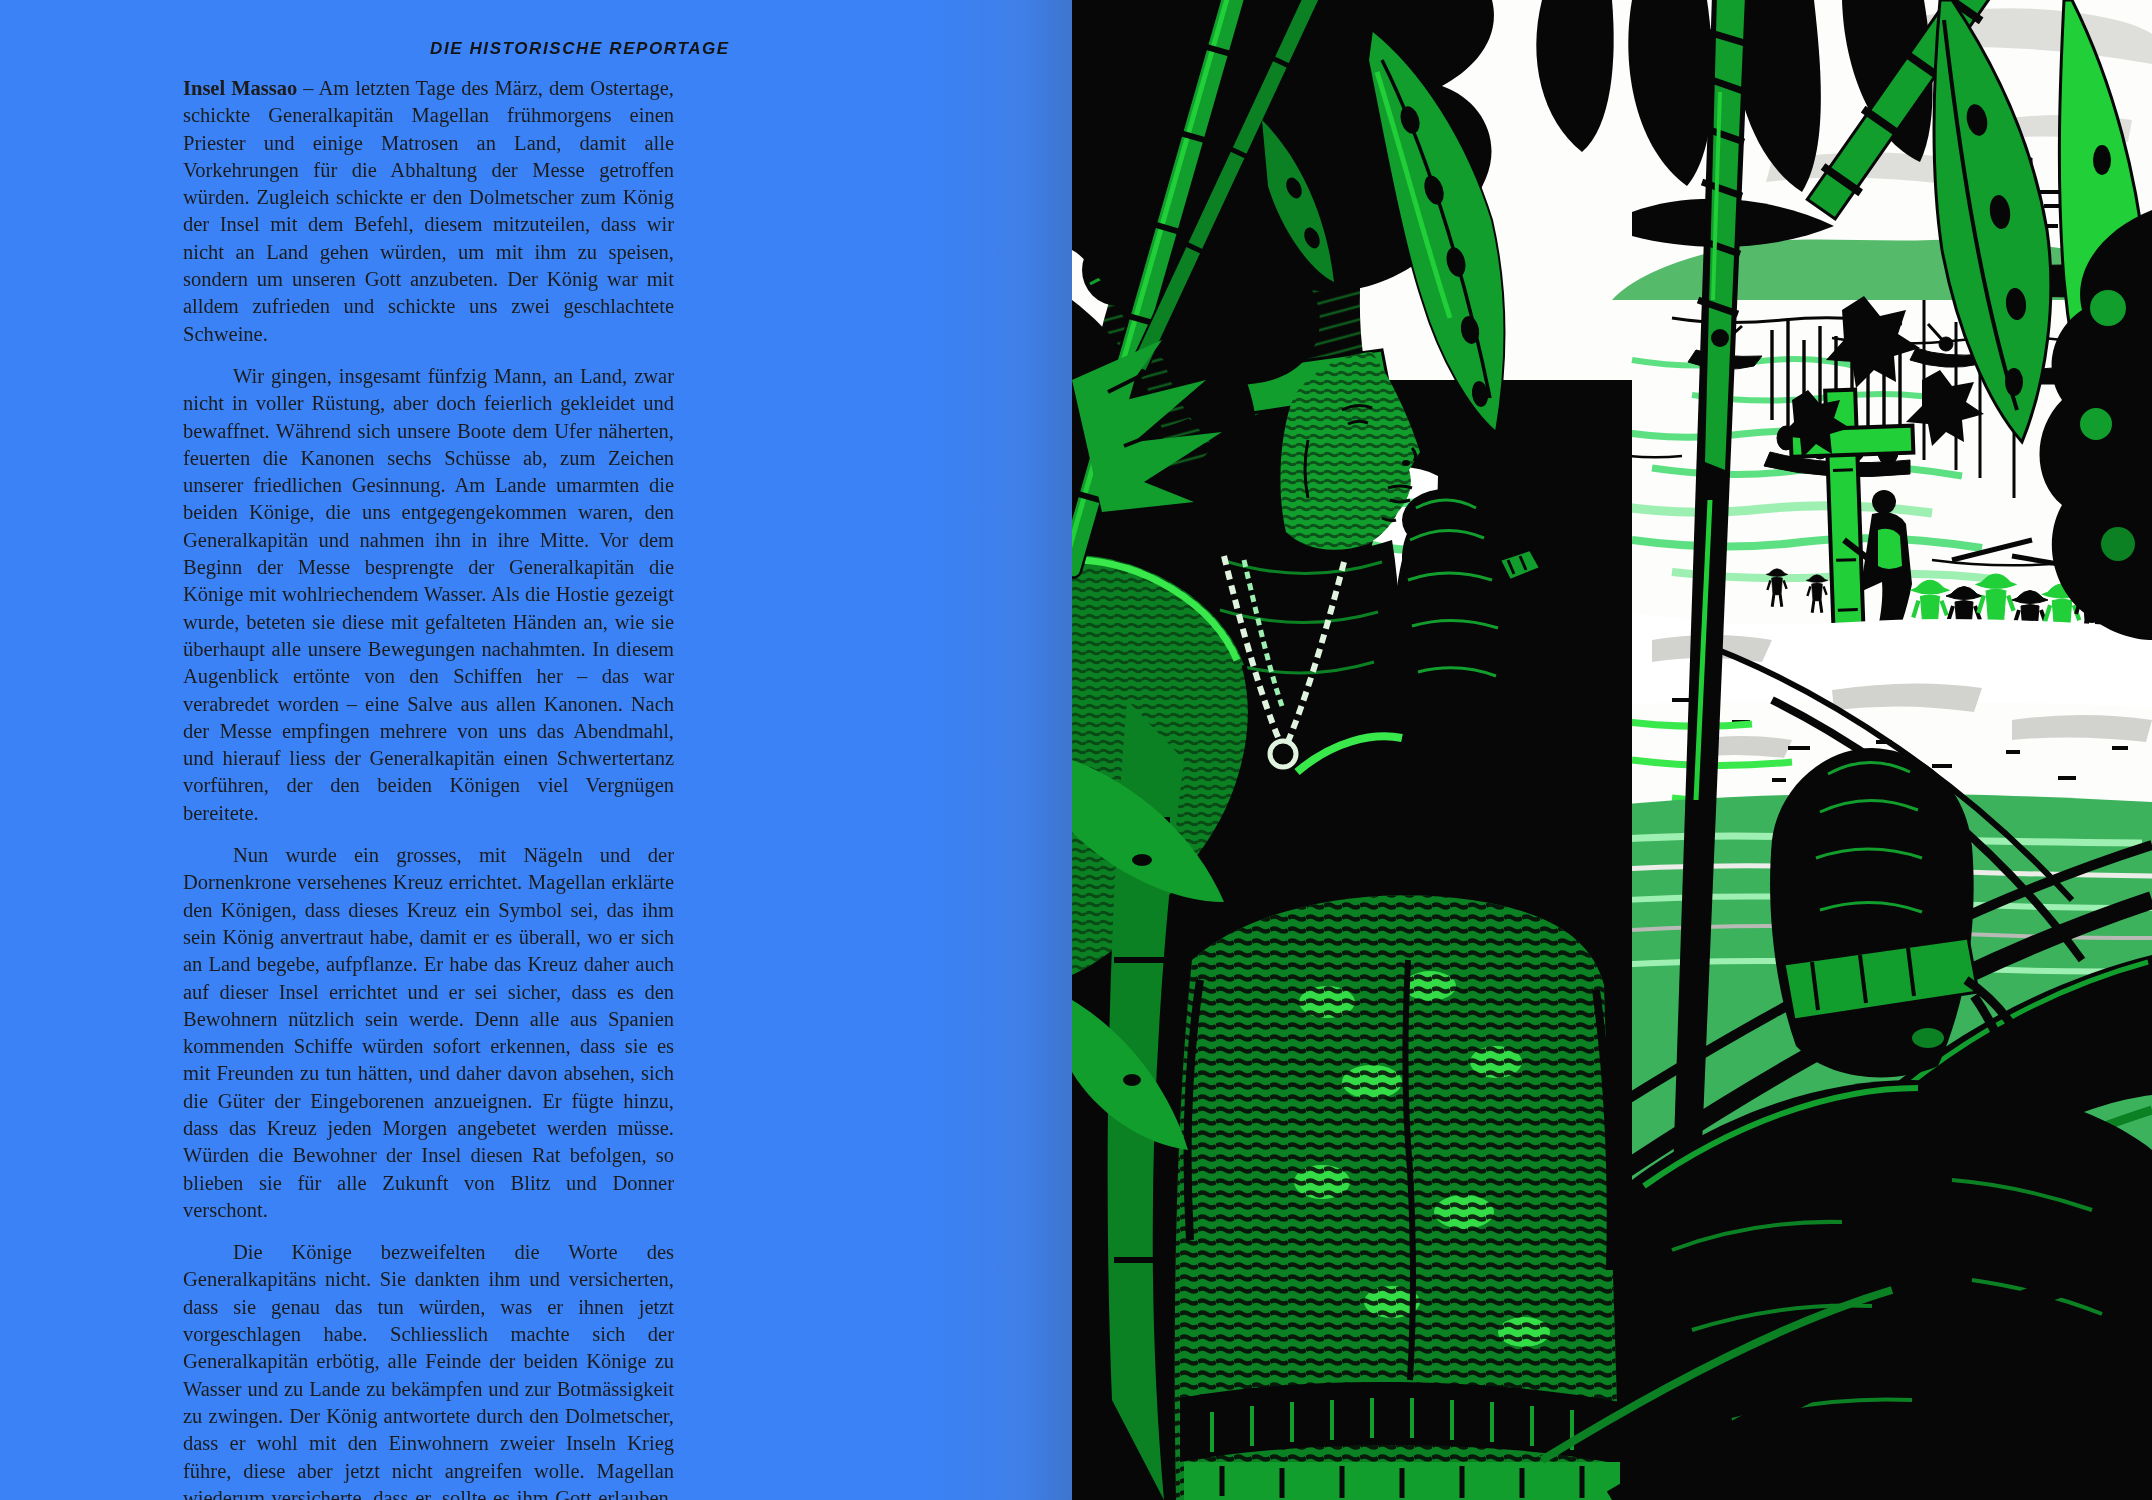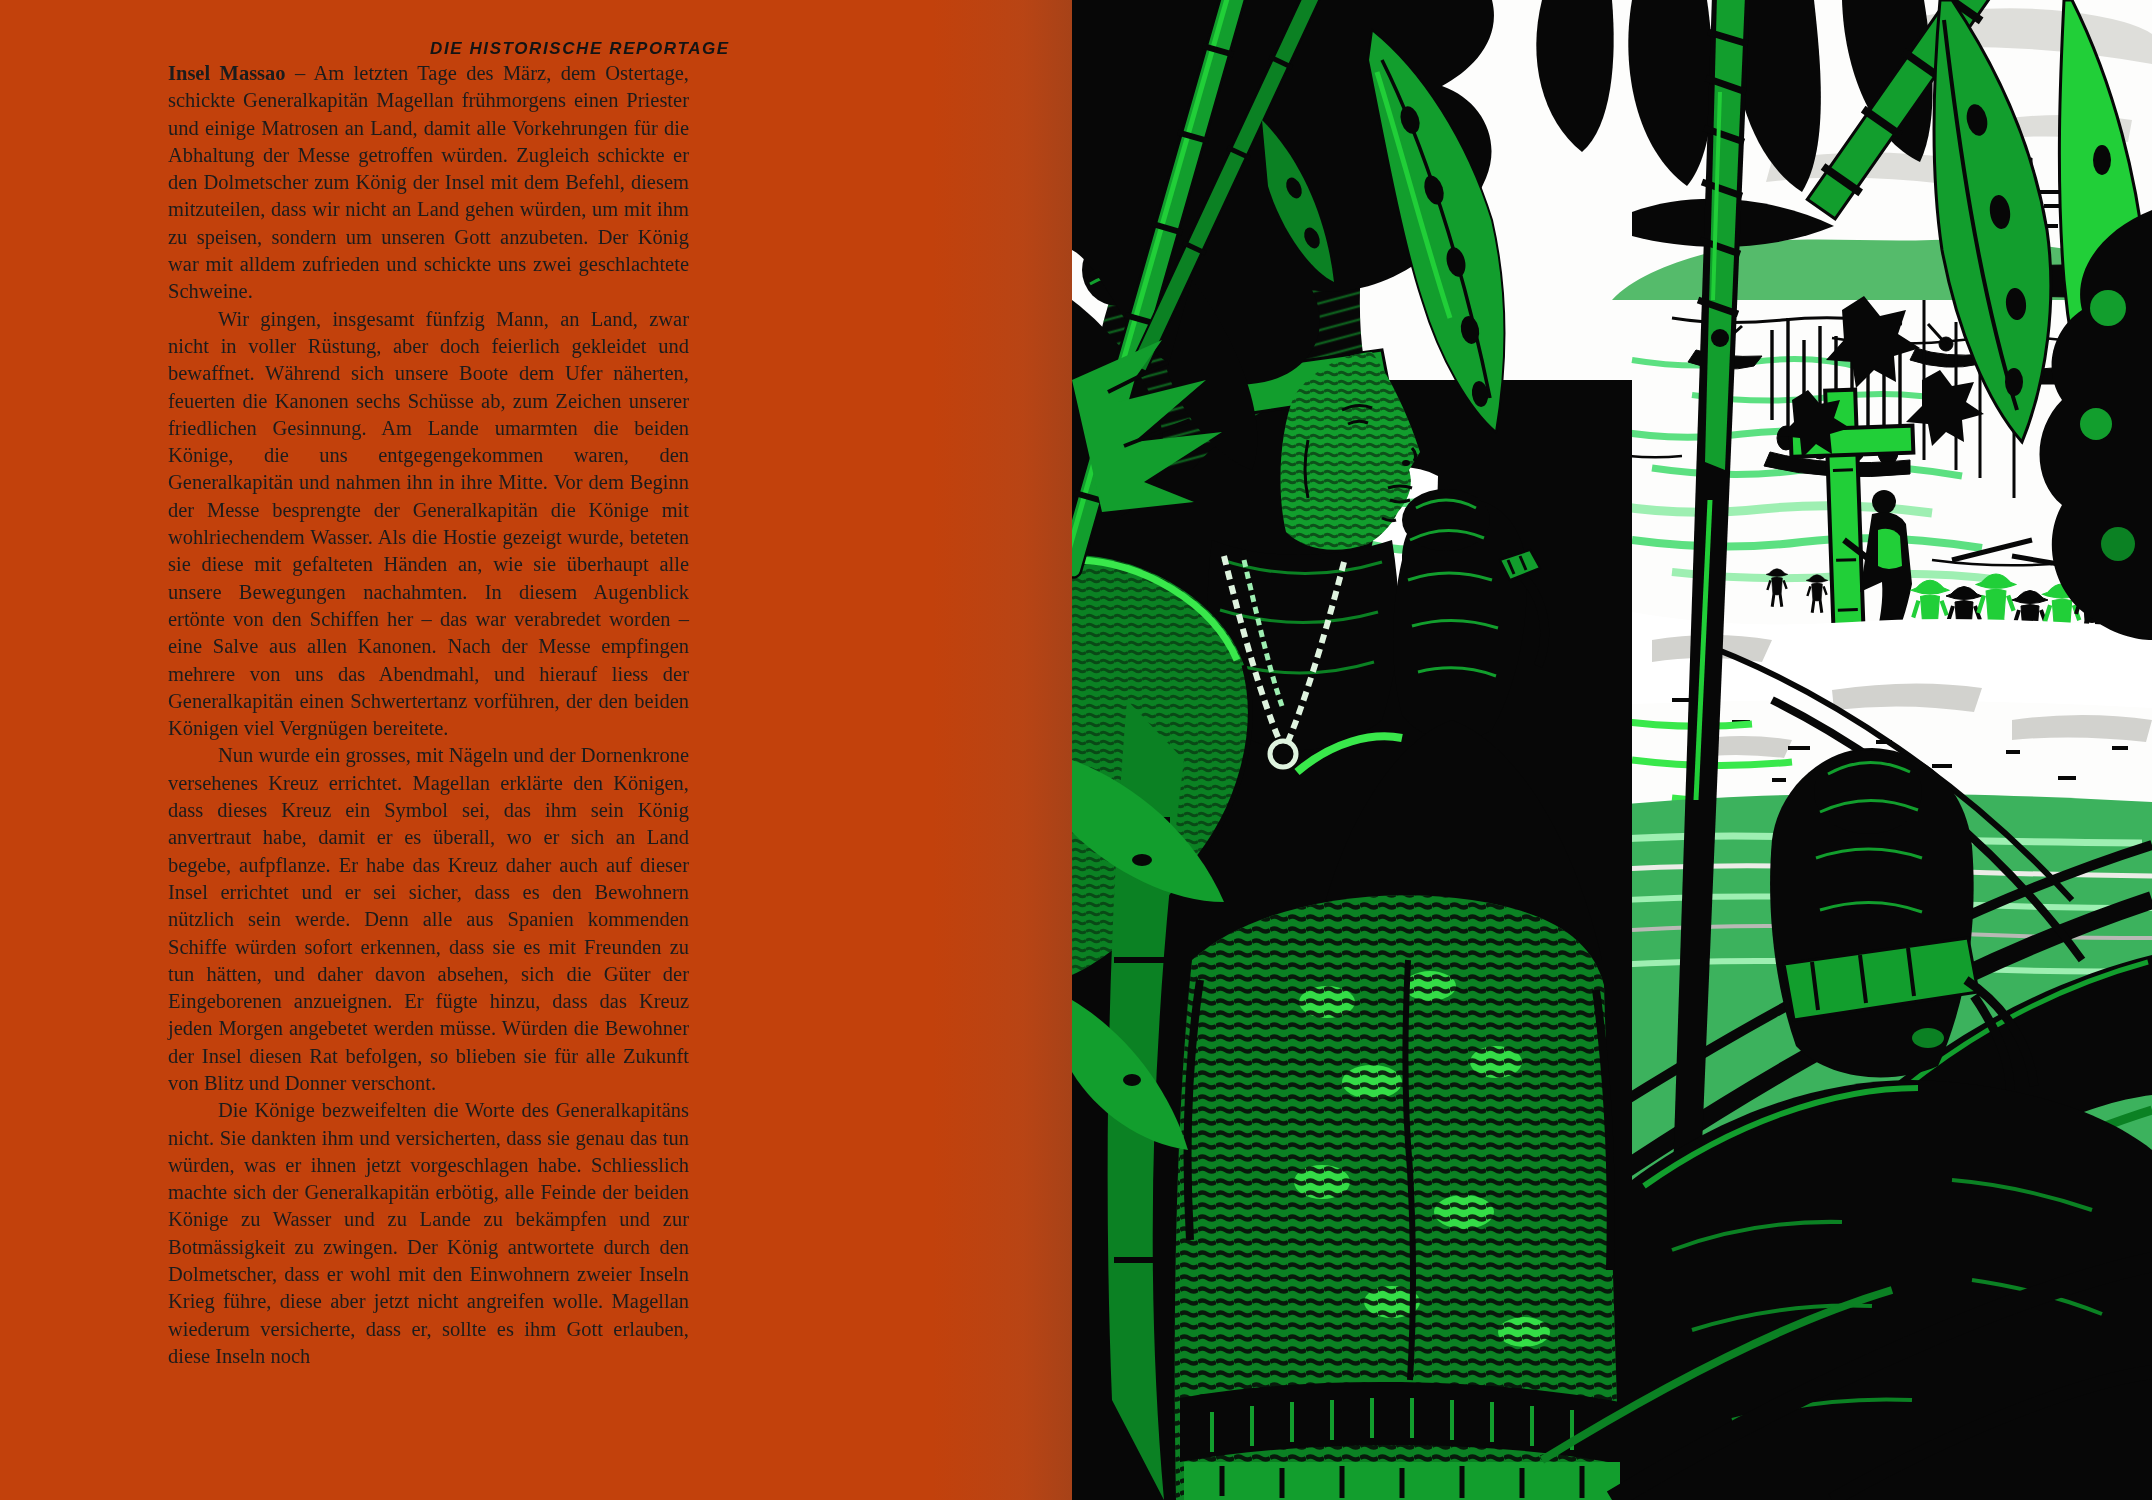--- a/index.html
+++ b/index.html
@@ -5,36 +5,36 @@
   html,body{margin:0;padding:0;background:#e9e9e7;}
   .spread{position:relative;width:2152px;height:1500px;background:#f5f4f2;overflow:hidden;
           font-family:"Liberation Serif",serif;}
   
   .kicker{position:absolute;left:430px;top:39px;
           font-family:"Liberation Sans",sans-serif;font-style:italic;font-weight:700;
           font-size:17px;letter-spacing:1.6px;color:#141414;white-space:nowrap;}
   .article{position:absolute;left:168px;top:60px;width:521px;
            font-size:20.5px;line-height:27.3px;color:#1c1c1c;
            text-align:justify;hyphens:auto;-webkit-hyphens:auto;}
-  .article p{margin:0;text-indent:50px;}
+  .article p{margin:15px;text-indent:50px;}
   .article p.first{text-indent:0;}
   .lead{font-weight:700;}
   .caption{margin-top:32px;margin-left:78px;font-style:italic;font-size:19px;
            text-indent:0;text-align:left;color:#222;}
   .gutter{position:absolute;left:932px;top:0;width:140px;height:1500px;
           background:linear-gradient(to right,rgba(100,100,95,0) 0%,
                      rgba(100,100,95,.10) 65%,rgba(70,70,66,.22) 100%);}
   
   .art{position:absolute;left:1072px;top:0;width:1080px;height:1500px;background:#fdfdfc;}
   .art svg{display:block;width:1080px;height:1500px;}
 </style>
 </head>
 <body>
 
-<div class="spread" style="background: #c2410c;">
+<div class="spread" style="background: #3b82f6;">
 
   <div class="kicker">DIE HISTORISCHE REPORTAGE</div>
 
   <div class="article" lang="de">
     <p class="first"><span class="lead">Insel Massao</span><span> – Am letzten Tage des März, dem Ostertage, schickte Generalkapitän Magellan frühmorgens einen Priester und einige Matrosen an Land, damit alle Vorkehrungen für die Abhaltung der Messe getroffen würden. Zugleich schickte er den Dolmetscher zum König der Insel mit dem Befehl, diesem mitzuteilen, dass wir nicht an Land gehen würden, um mit ihm zu speisen, sondern um unseren Gott anzubeten. Der König war mit alldem zufrieden und schickte uns zwei geschlachtete Schweine.</span></p>
     <p>Wir gingen, insgesamt fünfzig Mann, an Land, zwar nicht in voller Rüstung, aber doch feierlich gekleidet und bewaffnet. Während sich unsere Boote dem Ufer näherten, feuerten die Kanonen sechs Schüsse ab, zum Zeichen unserer friedlichen Gesinnung. Am Lande umarmten die beiden Könige, die uns entgegengekommen waren, den Generalkapitän und nahmen ihn in ihre Mitte. Vor dem Beginn der Messe besprengte der Generalkapitän die Könige mit wohlriechendem Wasser. Als die Hostie gezeigt wurde, beteten sie diese mit gefalteten Händen an, wie sie überhaupt alle unsere Bewegungen nachahmten. In diesem Augenblick ertönte von den Schiffen her – das war verabredet worden – eine Salve aus allen Kanonen. Nach der Messe empfingen mehrere von uns das Abendmahl, und hierauf liess der Generalkapitän einen Schwertertanz vorführen, der den beiden Königen viel Vergnügen bereitete.</p>
     <p>Nun wurde ein grosses, mit Nägeln und der Dornenkrone versehenes Kreuz errichtet. Magellan erklärte den Königen, dass dieses Kreuz ein Symbol sei, das ihm sein König anvertraut habe, damit er es überall, wo er sich an Land begebe, aufpflanze. Er habe das Kreuz daher auch auf dieser Insel errichtet und er sei sicher, dass es den Bewohnern nützlich sein werde. Denn alle aus Spanien kommenden Schiffe würden sofort erkennen, dass sie es mit Freunden zu tun hätten, und daher davon absehen, sich die Güter der Eingeborenen anzueignen. Er fügte hinzu, dass das Kreuz jeden Morgen angebetet werden müsse. Würden die Bewohner der Insel diesen Rat befolgen, so blieben sie für alle Zukunft von Blitz und Donner verschont.</p>
     <p>Die Könige bezweifelten die Worte des Generalkapitäns nicht. Sie dankten ihm und versicherten, dass sie genau das tun würden, was er ihnen jetzt vorgeschlagen habe. Schliesslich machte sich der Generalkapitän erbötig, alle Feinde der beiden Könige zu Wasser und zu Lande zu bekämpfen und zur Botmässigkeit zu zwingen. Der König antwortete durch den Dolmetscher, dass er wohl mit den Einwohnern zweier Inseln Krieg führe, diese aber jetzt nicht angreifen wolle. Magellan wiederum versicherte, dass er, sollte es ihm Gott erlauben, diese Inseln noch</p>
   </div>
 

